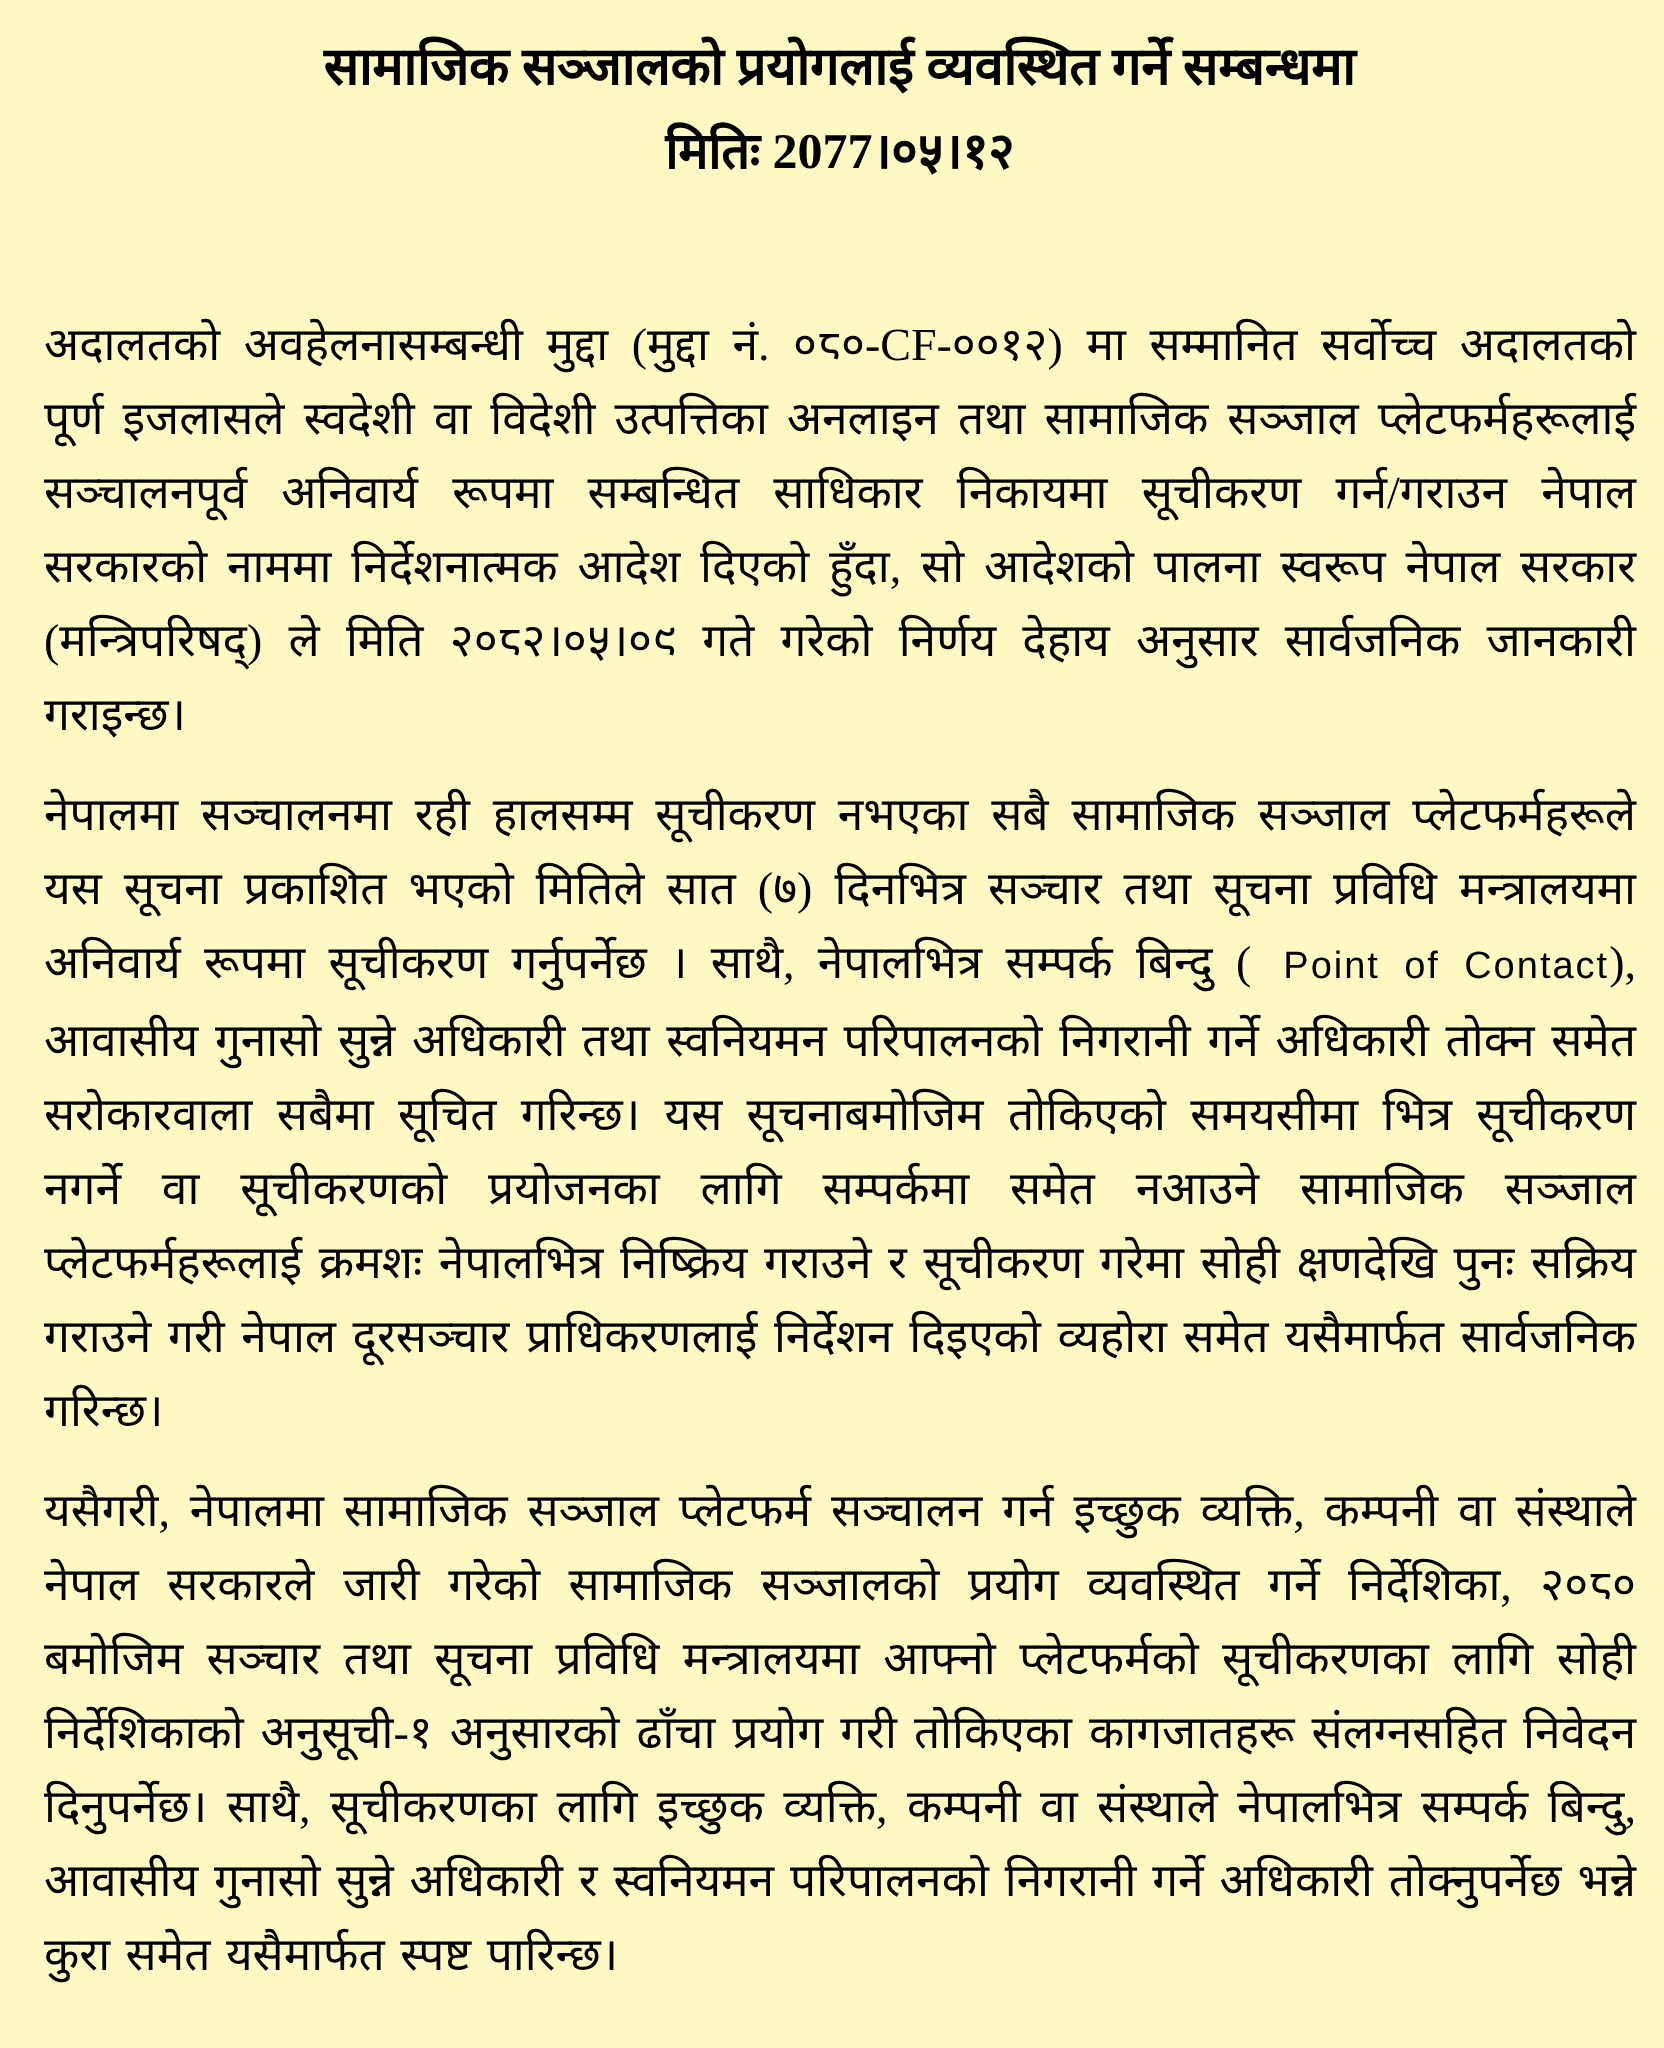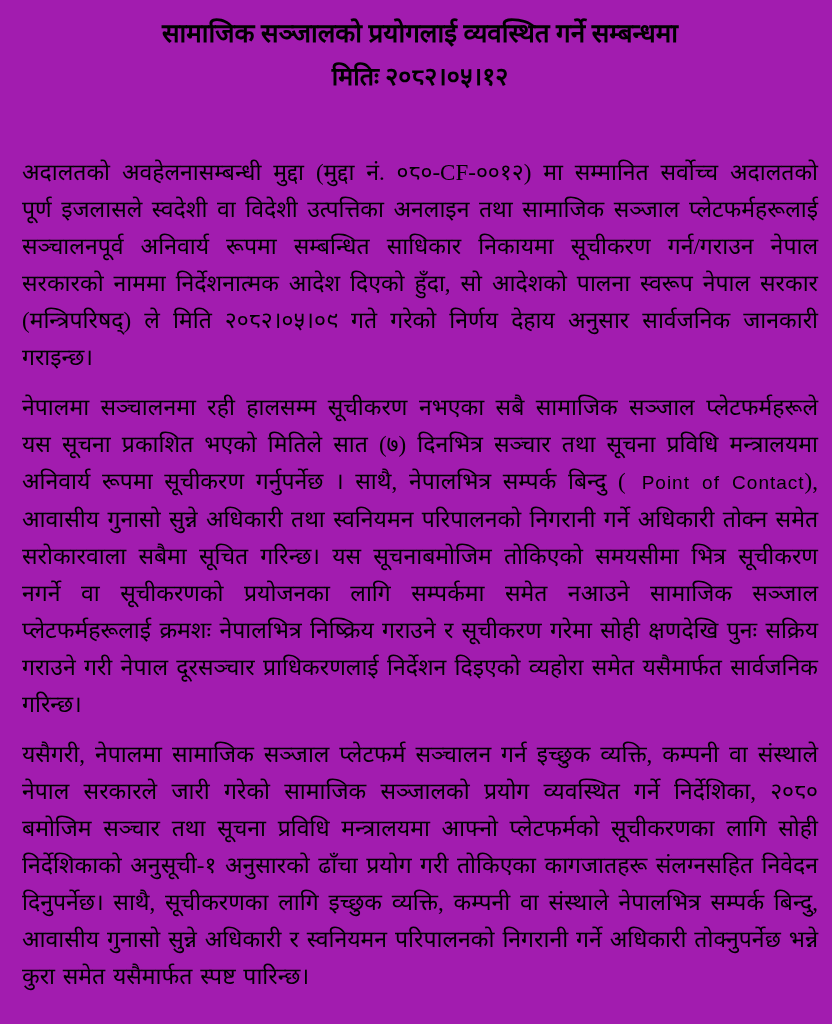--- a/index.html
+++ b/index.html
@@ -6,21 +6,21 @@
     margin: 0;
     padding: 0;
     background: #ffffff;
     color: #000000;
   }
   .page {
     position: relative;
     width: 832px;
     height: 1024px;
     box-sizing: border-box;
-    background: #a21caf;
+    background: #fef9c3;
     padding: 12px 14px 0 22px;
     overflow: hidden;
     font-family: "Liberation Serif", "DejaVu Serif", serif;
   }
   .doc-header {
     text-align: center;
     font-weight: bold;
     margin: 0 auto;
   }
   .title-line {
@@ -51,21 +51,21 @@
   .italic-text {
   }
 </style>
 </head>
 <body>
 
 <div class="page">
 
   <div class="doc-header">
     <div class="title-line">सामाजिक सञ्जालको प्रयोगलाई व्यवस्थित गर्ने सम्बन्धमा</div>
-    <div class="date-line">मितिः २०८२।०५।१२</div>
+    <div class="date-line">मितिः 2077।०५।१२</div>
   </div>
 
   <div class="doc-body">
 
     <p class="para">
       <span>अदालतको अवहेलनासम्बन्धी मुद्दा (मुद्दा नं. ०८०-CF-००१२) मा सम्मानित सर्वोच्च अदालतको पूर्ण इजलासले स्वदेशी वा विदेशी उत्पत्तिका अनलाइन तथा सामाजिक सञ्जाल प्लेटफर्महरूलाई सञ्चालनपूर्व अनिवार्य रूपमा सम्बन्धित साधिकार निकायमा सूचीकरण गर्न/गराउन नेपाल सरकारको नाममा निर्देशनात्मक आदेश दिएको हुँदा, सो आदेशको पालना स्वरूप नेपाल सरकार (मन्त्रिपरिषद्) ले मिति २०८२।०५।०९ गते गरेको निर्णय देहाय अनुसार सार्वजनिक जानकारी गराइन्छ।</span>
     </p>
 
     <p class="para">
       <span>नेपालमा सञ्चालनमा रही हालसम्म सूचीकरण नभएका सबै सामाजिक सञ्जाल प्लेटफर्महरूले यस सूचना प्रकाशित भएको मितिले सात (७) दिनभित्र सञ्चार तथा सूचना प्रविधि मन्त्रालयमा अनिवार्य रूपमा सूचीकरण गर्नुपर्नेछ । साथै, नेपालभित्र सम्पर्क बिन्दु (</span><span class="latin-text">Point of Contact</span><span>), आवासीय गुनासो सुन्ने अधिकारी तथा स्वनियमन परिपालनको निगरानी गर्ने अधिकारी तोक्न समेत सरोकारवाला सबैमा सूचित गरिन्छ। यस सूचनाबमोजिम तोकिएको समयसीमा भित्र सूचीकरण नगर्ने वा सूचीकरणको प्रयोजनका लागि सम्पर्कमा समेत नआउने सामाजिक सञ्जाल प्लेटफर्महरूलाई क्रमशः नेपालभित्र निष्क्रिय गराउने र सूचीकरण गरेमा सोही क्षणदेखि पुनः सक्रिय गराउने गरी नेपाल दूरसञ्चार प्राधिकरणलाई निर्देशन दिइएको व्यहोरा समेत यसैमार्फत सार्वजनिक गरिन्छ।</span>

